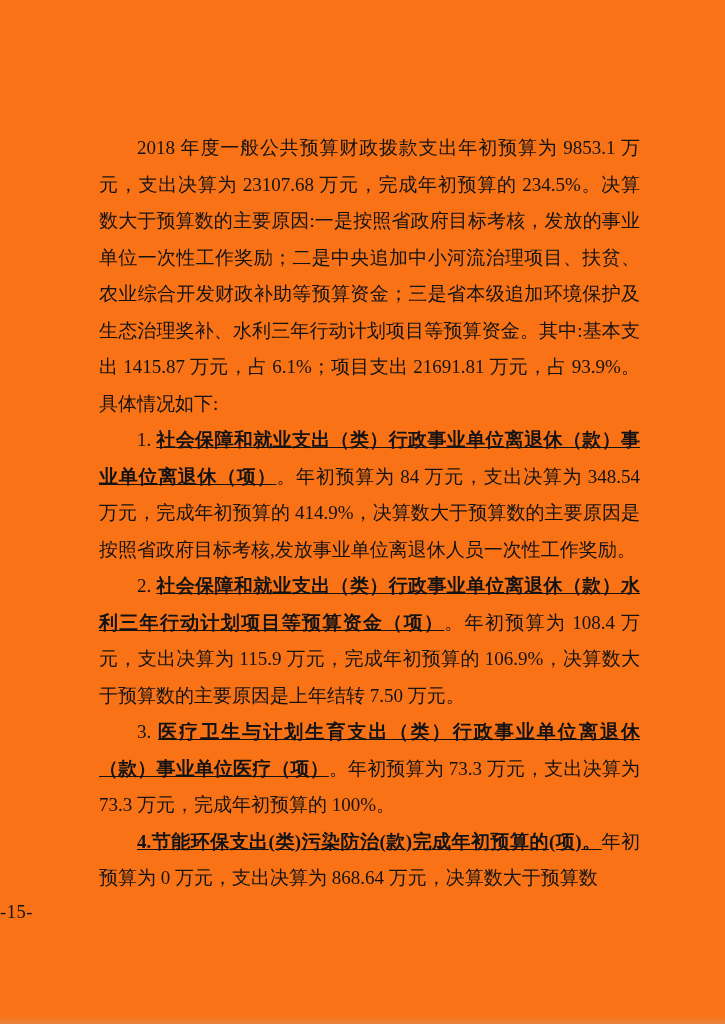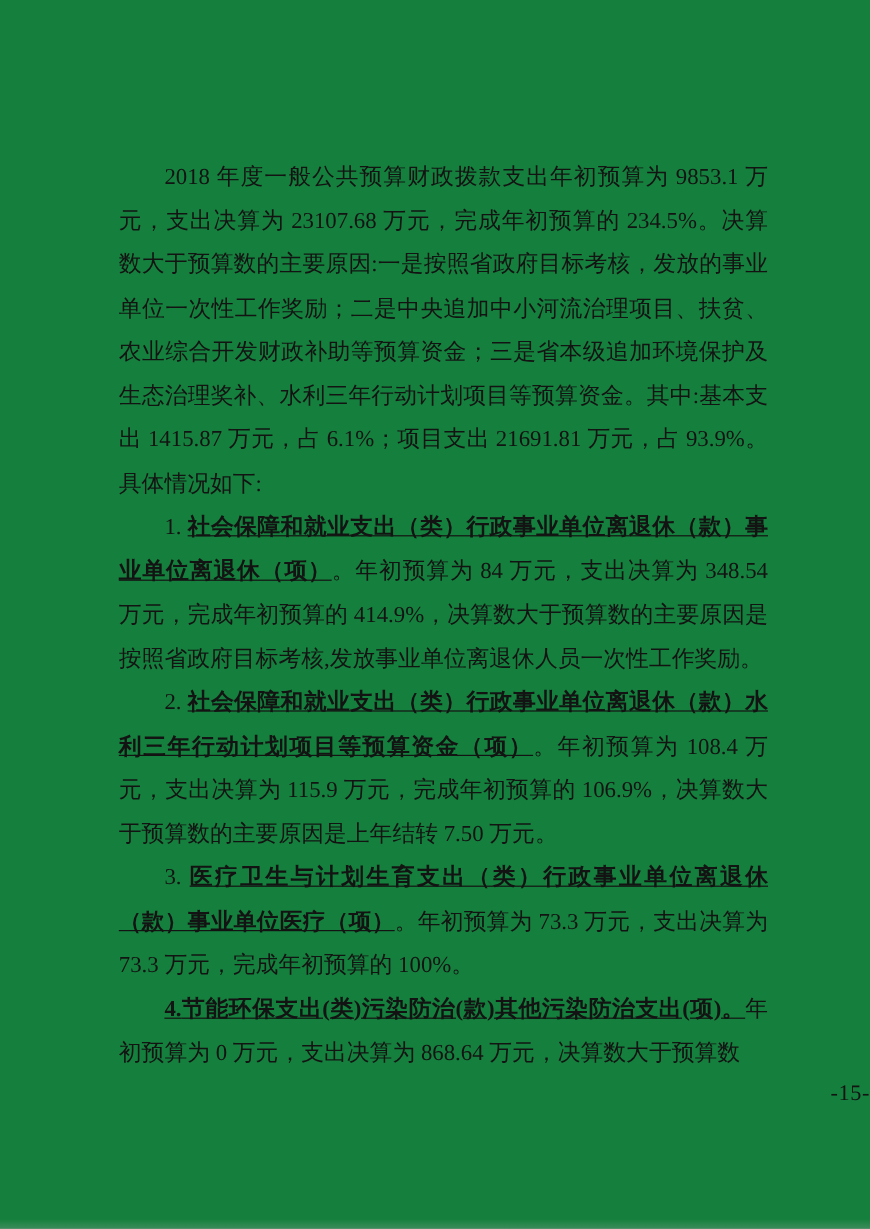--- a/index.html
+++ b/index.html
@@ -5,21 +5,21 @@
   html, body {
     margin: 0;
     padding: 0;
     background: #9e9e9e;
   }
   .page {
     position: relative;
     width: 725px;
     height: 1024px;
     margin: 0 auto;
-    background: #15803d;
+    background: #f97316;
     font-family: "Liberation Serif", serif;
     color: #131313;
     overflow: hidden;
   }
   .content {
     position: absolute;
     left: 99px;
     top: 130px;
     width: 541px;
     font-size: 19px;
@@ -33,21 +33,21 @@
   }
   .heading-bold {
     font-weight: 700;
     text-decoration: underline;
   }
   .page-number {
     position: absolute;
     left: 0;
     top: 899px;
     width: 725px;
-    text-align: right;
+    text-align: left;
     font-size: 18.5px;
     line-height: 26px;
     letter-spacing: 0.5px;
     color: #131313;
   }
   .scan-shadow {
     position: absolute;
     left: 0;
     bottom: 0;
     width: 100%;
@@ -63,20 +63,20 @@
   <div class="content">
 
     <p><span>2018 年度一般公共预算财政拨款支出年初预算为 9853.1 万元，支出决算为 23107.68 万元，完成年初预算的 234.5%。决算数大于预算数的主要原因:一是按照省政府目标考核，发放的事业单位一次性工作奖励；二是中央追加中小河流治理项目、扶贫、农业综合开发财政补助等预算资金；三是省本级追加环境保护及生态治理奖补、水利三年行动计划项目等预算资金。其中:基本支出 1415.87 万元，占 6.1%；项目支出 21691.81 万元，占 93.9%。具体情况如下:</span></p>
 
     <p><span>1. </span><span class="heading-bold">社会保障和就业支出（类）行政事业单位离退休（款）事业单位离退休（项）</span><span>。年初预算为 84 万元，支出决算为 348.54 万元，完成年初预算的 414.9%，决算数大于预算数的主要原因是按照省政府目标考核,发放事业单位离退休人员一次性工作奖励。</span></p>
 
     <p><span>2. </span><span class="heading-bold">社会保障和就业支出（类）行政事业单位离退休（款）水利三年行动计划项目等预算资金（项）</span><span>。年初预算为 108.4 万元，支出决算为 115.9 万元，完成年初预算的 106.9%，决算数大于预算数的主要原因是上年结转 7.50 万元。</span></p>
 
     <p><span>3. </span><span class="heading-bold">医疗卫生与计划生育支出（类）行政事业单位离退休（款）事业单位医疗（项）</span><span>。年初预算为 73.3 万元，支出决算为 73.3 万元，完成年初预算的 100%。</span></p>
 
-    <p><span class="heading-bold">4.</span><span class="heading-bold">节能环保支出(类)污染防治(款)其他污染防治支出(项)。</span><span>年初预算为 0 万元，支出决算为 868.64 万元，决算数大于预算数</span></p>
+    <p><span class="heading-bold">4.</span><span class="heading-bold">节能环保支出(类)污染防治(款)完成年初预算的(项)。</span><span>年初预算为 0 万元，支出决算为 868.64 万元，决算数大于预算数</span></p>
 
   </div>
 
   <div class="page-number">-15-</div>
 
   <div class="scan-shadow"></div>
 </div>
 
 </body></html>

